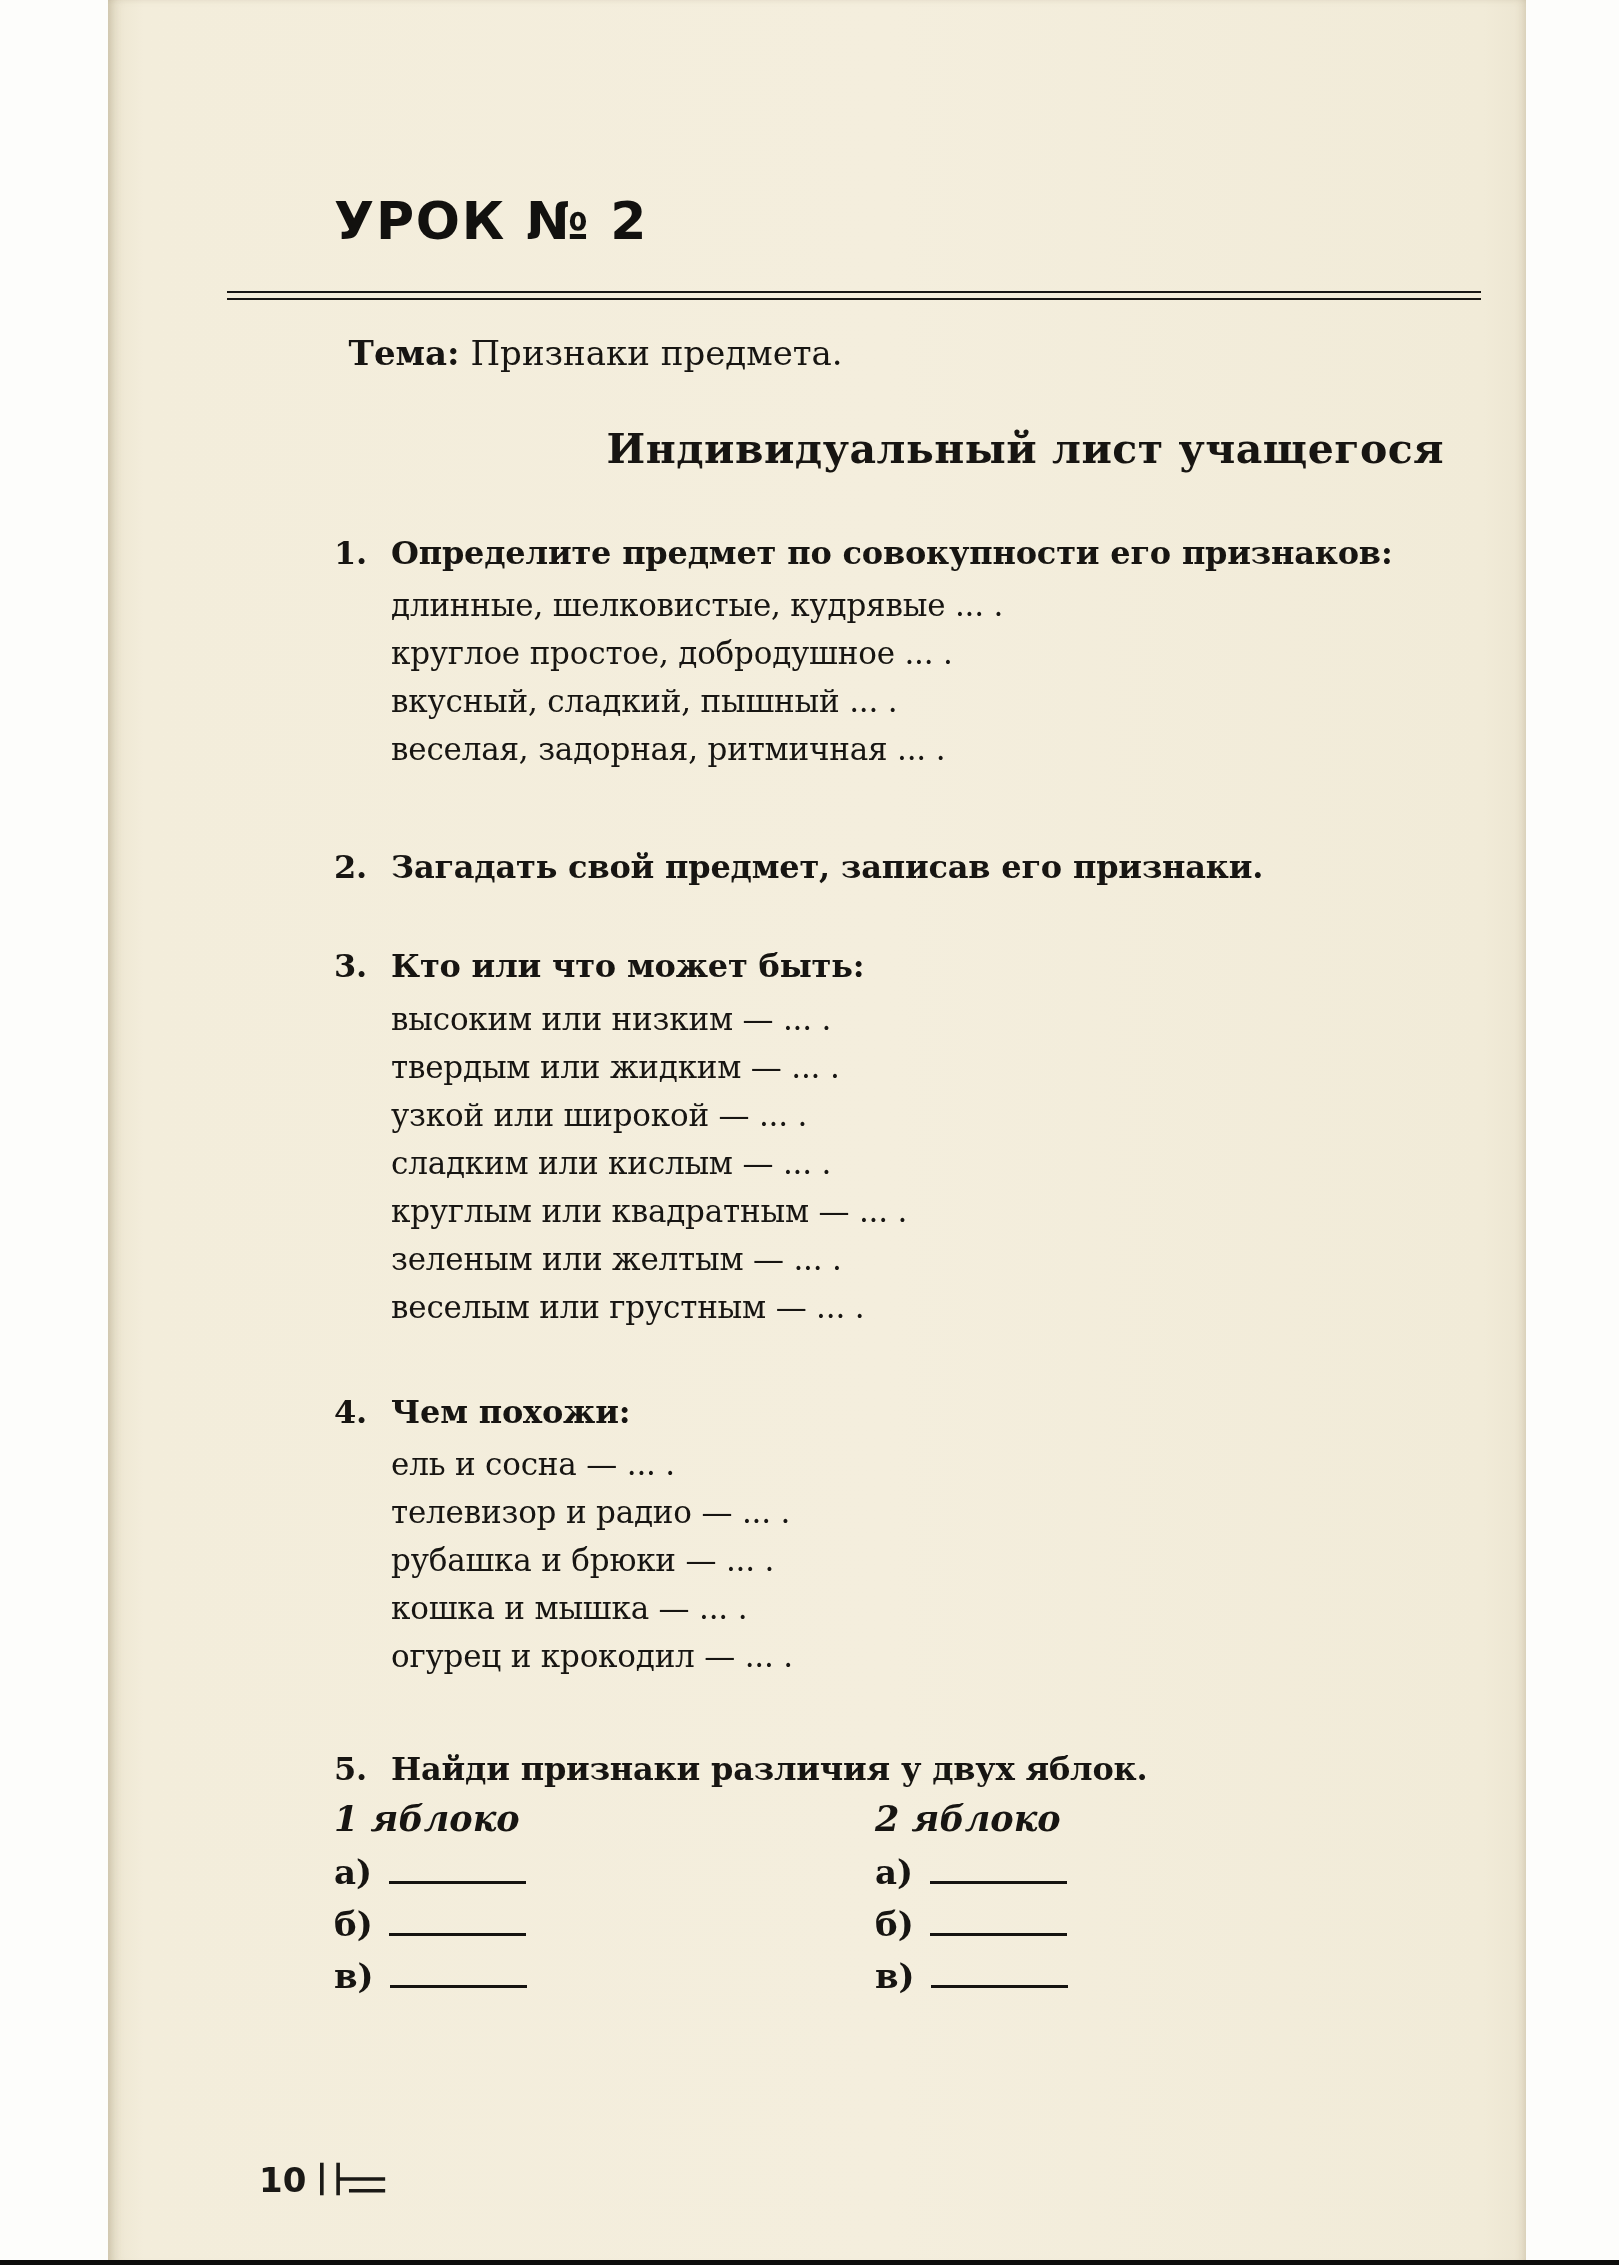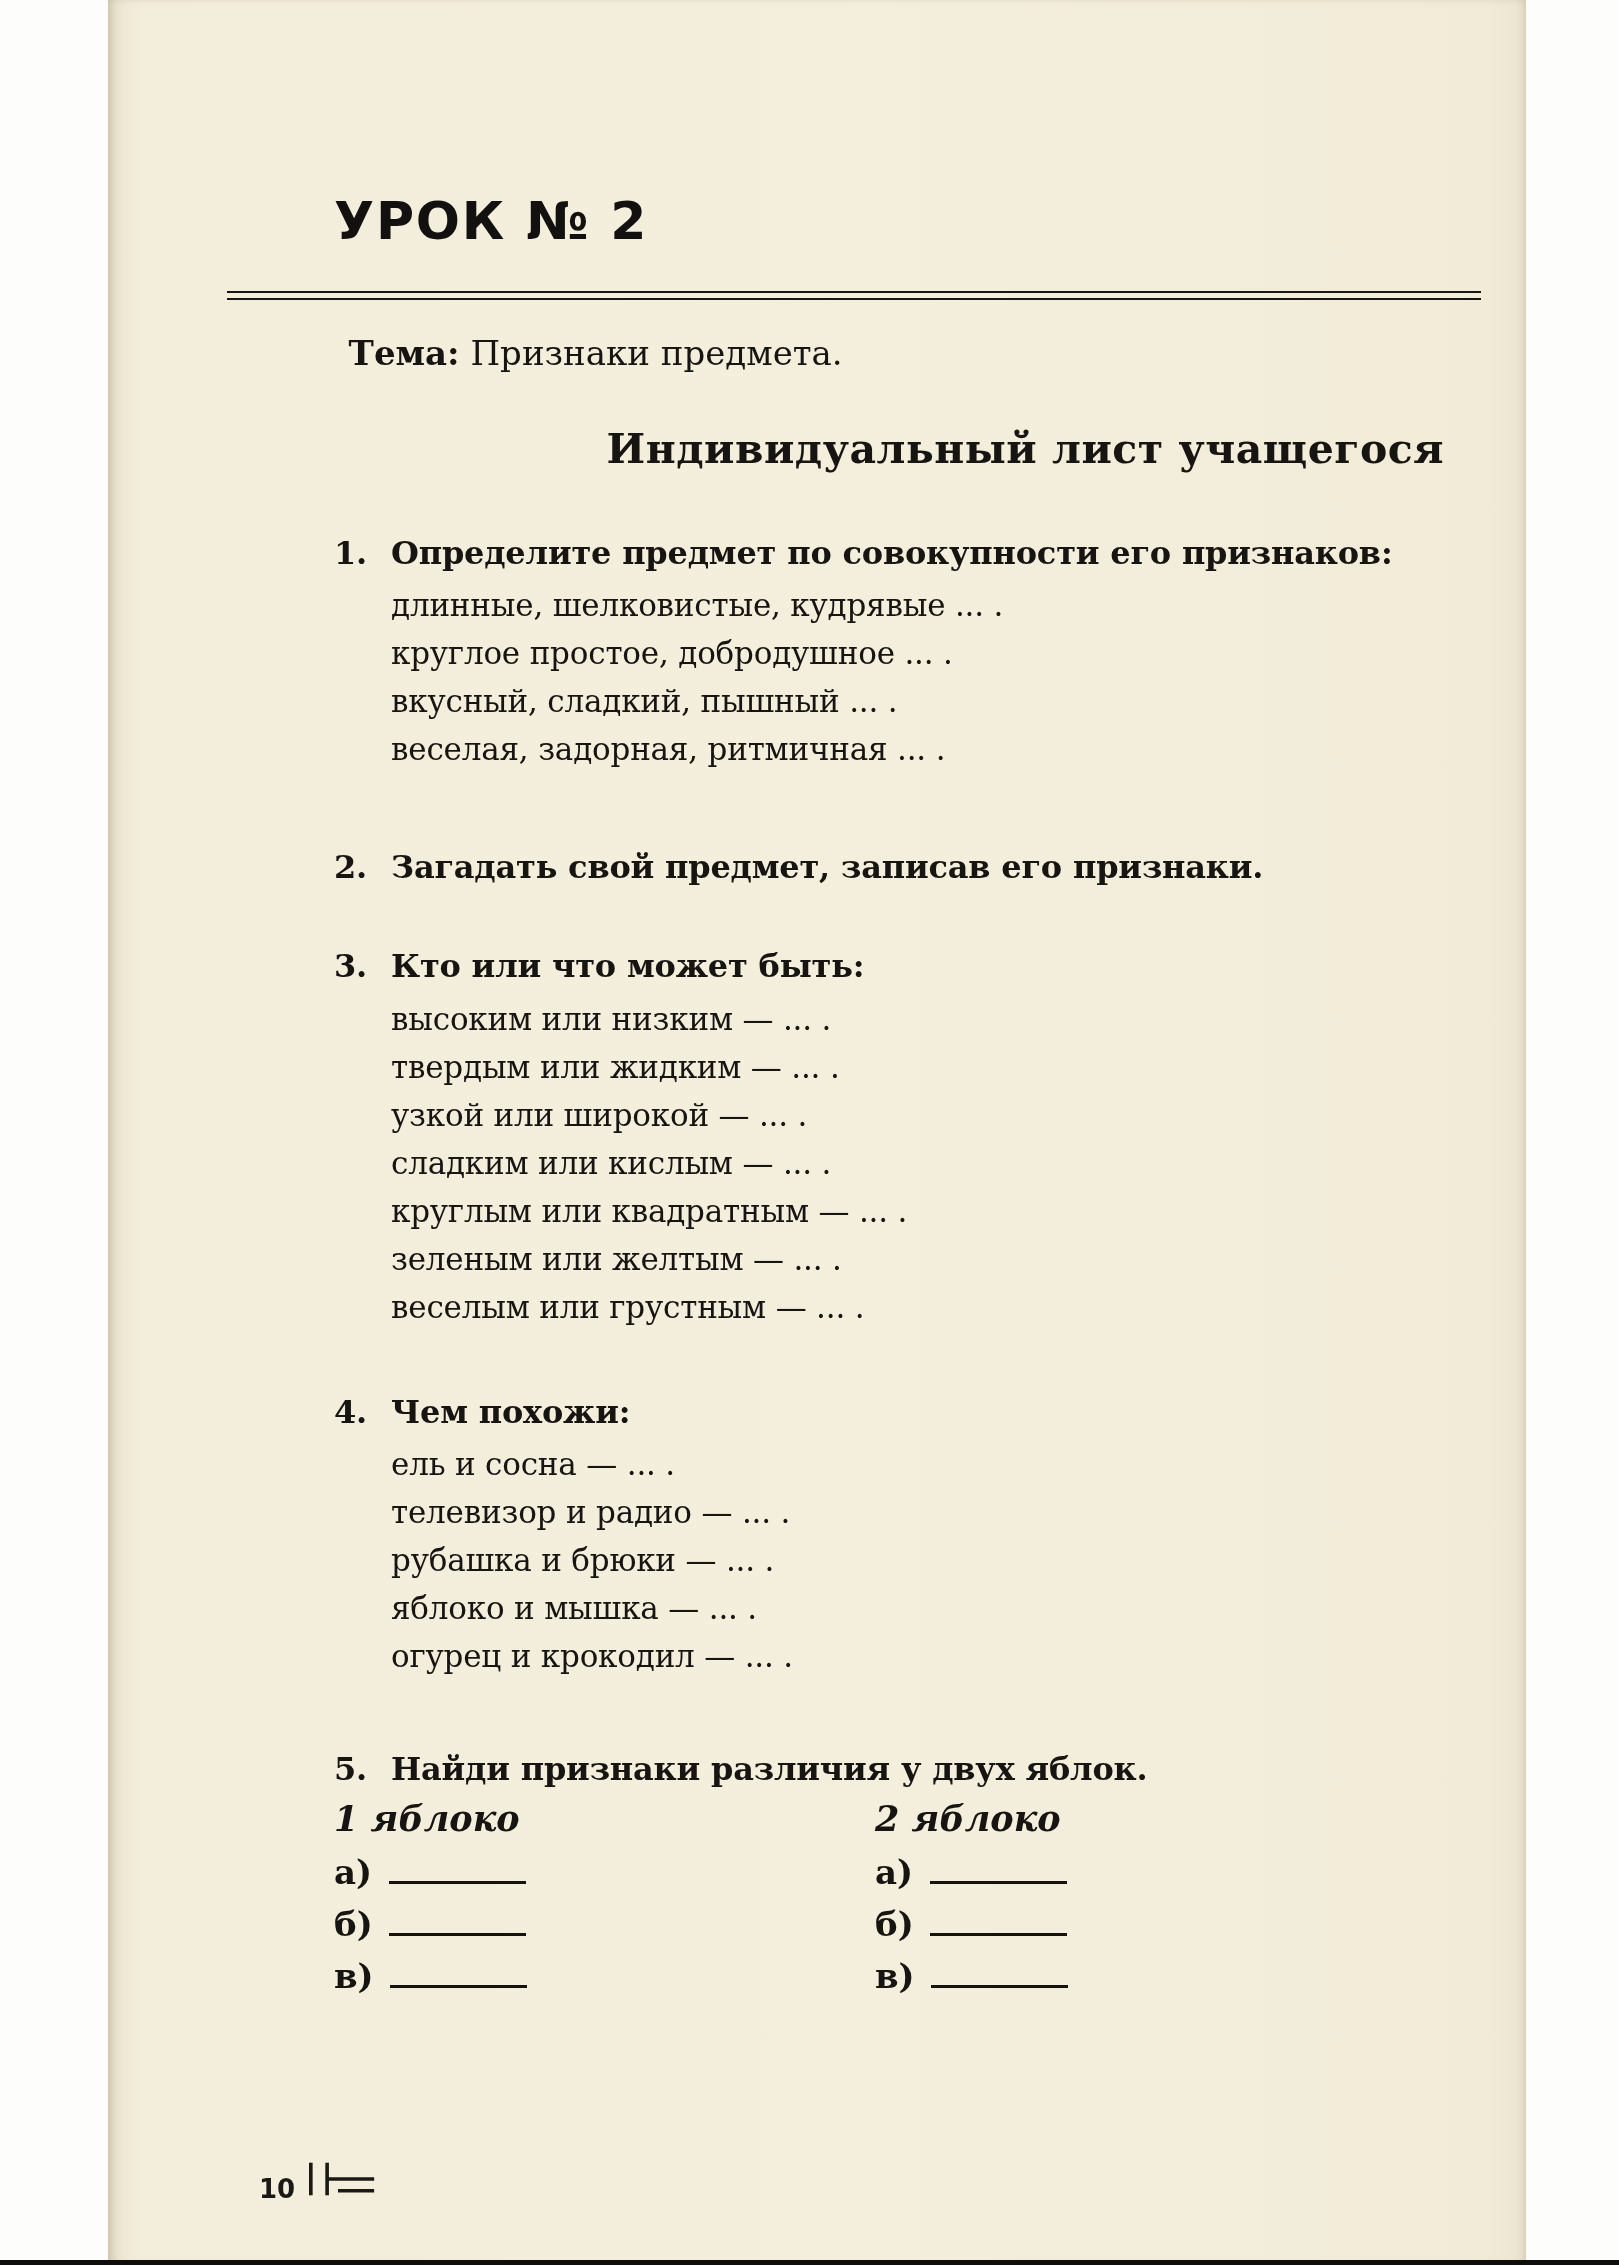--- a/index.html
+++ b/index.html
@@ -56,22 +56,22 @@
   .apple-col.col2 { width:auto; }
   .col-label { font-style:italic; font-weight:bold; font-size:35px; line-height:44px; margin-bottom:11px; }
   .ans-row { height:52px; }
   .ans-label { font-weight:bold; font-size:34px; line-height:40px; }
   .blank {
     display:inline-block; width:137px; height:27.4px;
     border-bottom:3.7px solid #151310; margin-left:16.4px;
   }
   .footer {
     position:absolute; left:151px; top:2160px;
-    display:flex; align-items:flex-end; gap:10px;
-    font-family:"DejaVu Sans", sans-serif; font-size:26px; font-weight:600; color:#1a1916;
+    display:flex; align-items:flex-start; gap:10px;
+    font-family:"DejaVu Sans", sans-serif; font-size:34px; font-weight:600; color:#1a1916;
   }
   .printers-mark { display:inline-block; }
 </style>
 </head>
 <body>
 
 <div class="scan-page">
   <div class="paper">
 
     <div class="double-rule"></div>
@@ -169,21 +169,21 @@
           <div class="item">
             <span class="marker"><span class="dot"></span></span>
             <span>телевизор и радио — ... .</span>
           </div>
           <div class="item">
             <span class="marker"><span class="dot"></span></span>
             <span>рубашка и брюки — ... .</span>
           </div>
           <div class="item">
             <span class="marker"><span class="dot"></span></span>
-            <span>яблоко и мышка — ... .</span>
+            <span>кошка и мышка — ... .</span>
           </div>
           <div class="item">
             <span class="marker"><span class="dot"></span></span>
             <span>огурец и крокодил — ... .</span>
           </div>
         </div>
       </div>
 
       <div class="sec sec5">
         <div class="sec-head">

